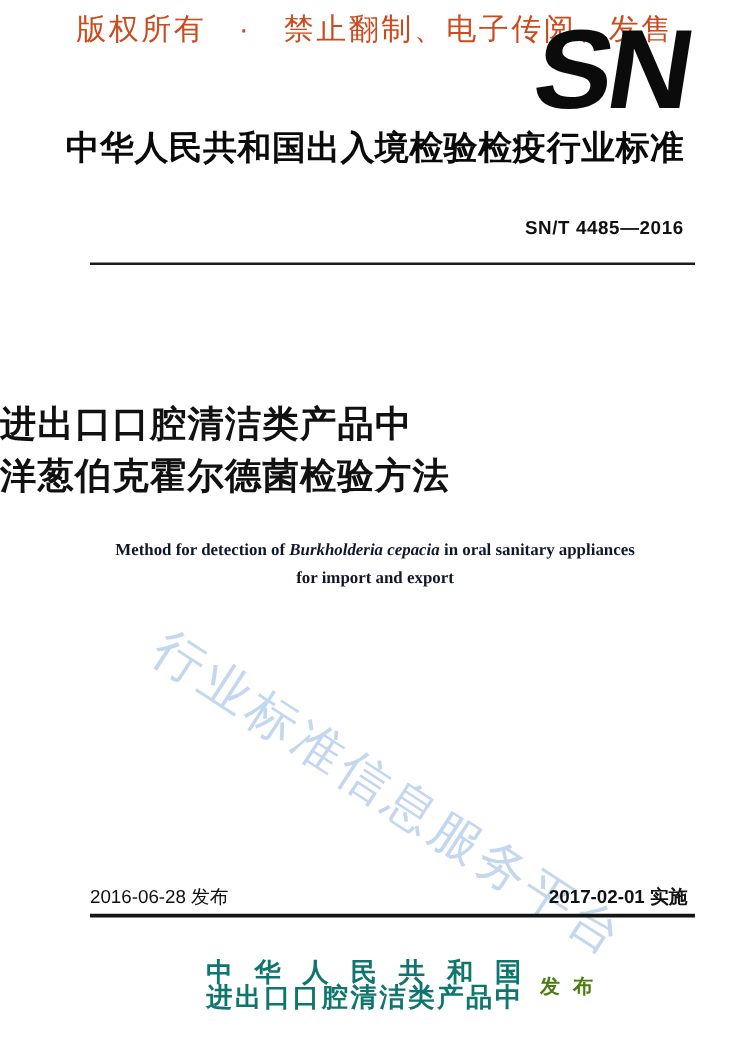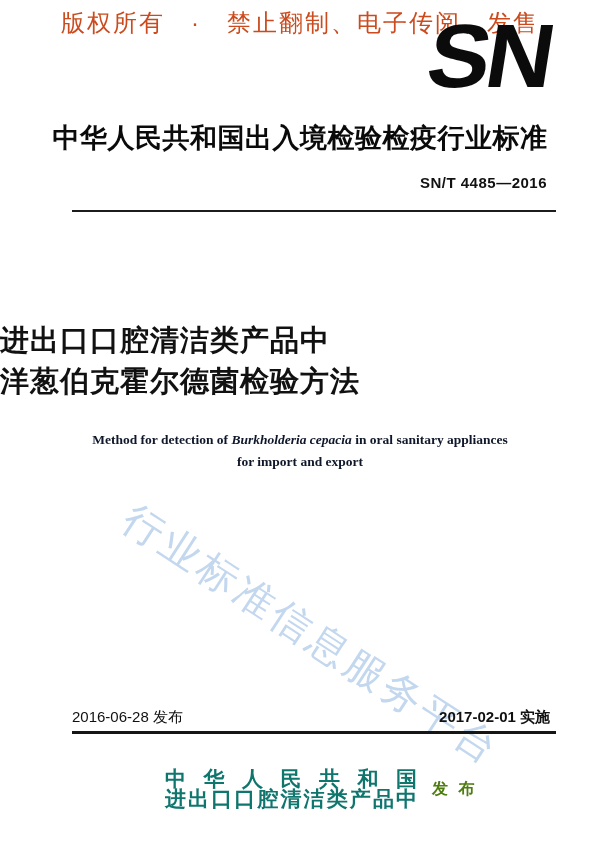--- a/index.html
+++ b/index.html
@@ -33,21 +33,21 @@
     font-size: 90px;
     font-weight: bold;
     line-height: 0.82;
     letter-spacing: -4px;
     transform: skewX(-9deg) scaleX(1.04);
     transform-origin: right top;
     color: #0b0b0b;
   }
   .standard-class-title {
     position: absolute;
-    top: 120px; left: 0; width: 100%;
+    top: 100px; left: 0; width: 100%;
     text-align: center;
     font-size: 27px;
     font-weight: bold;
     letter-spacing: 0.5px;
     color: #0a0a0a;
     white-space: nowrap;
   }
   .standard-number {
     position: absolute;
     top: 174px; right: 53px;

